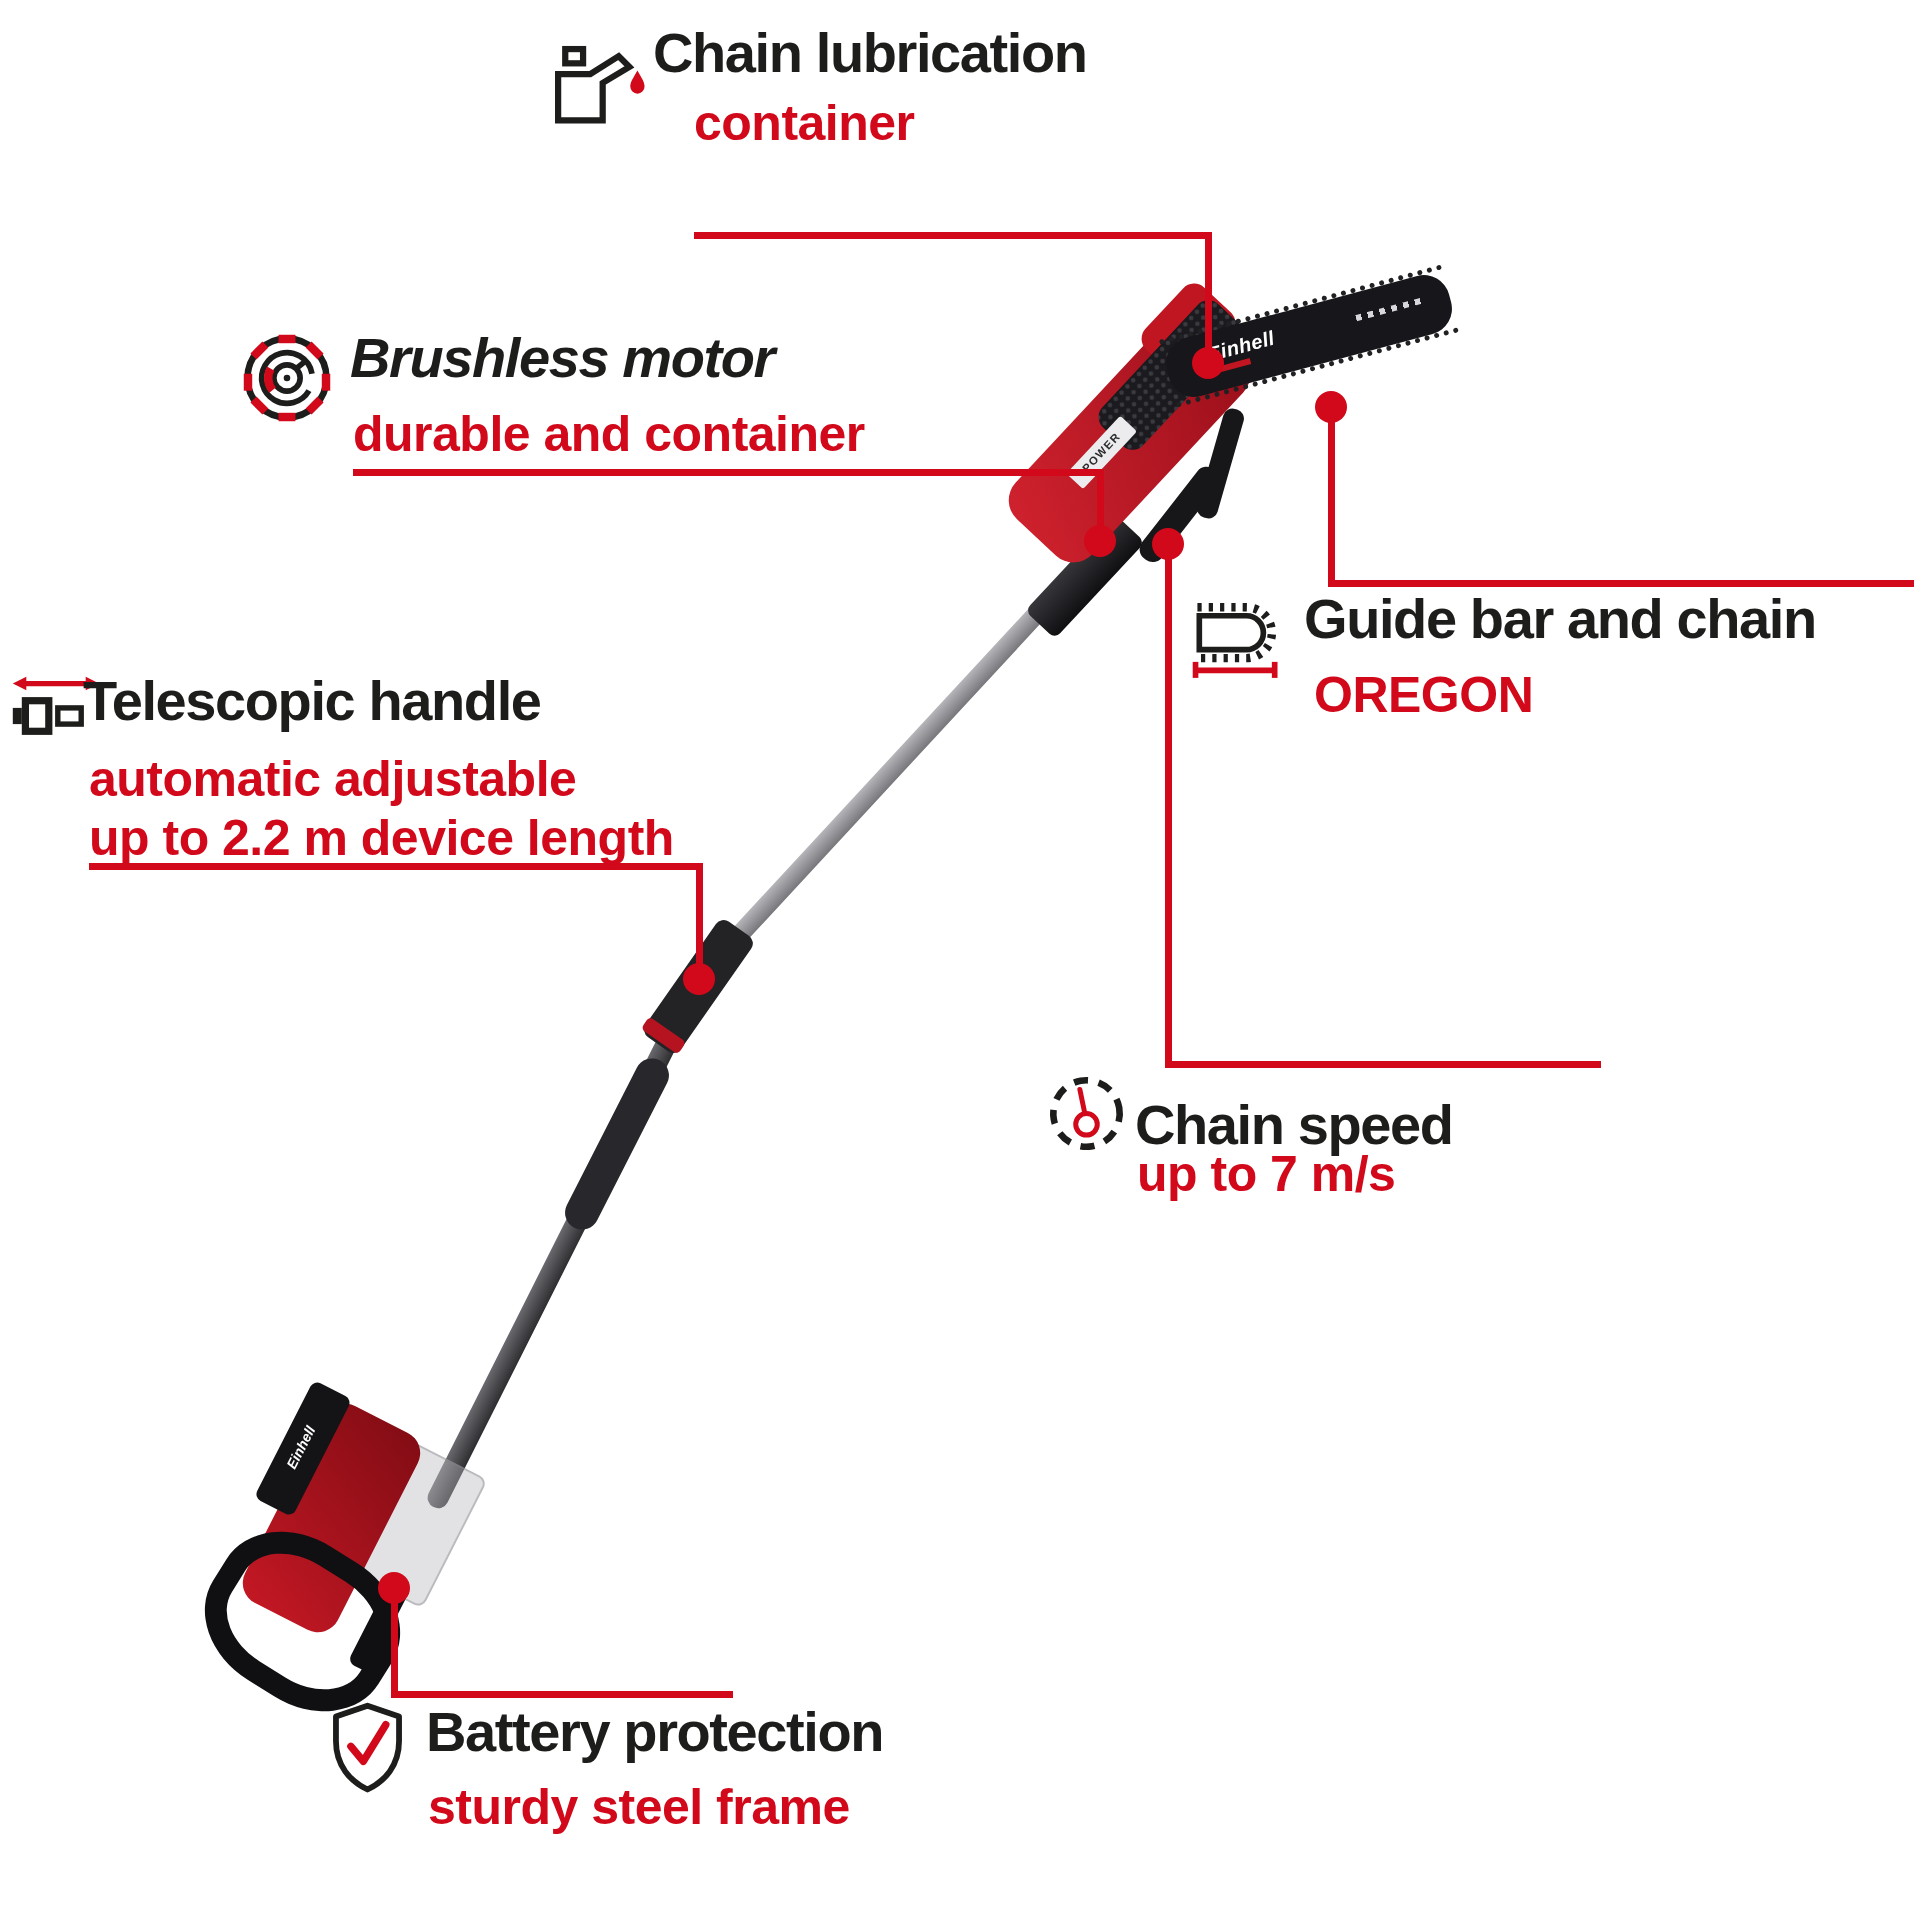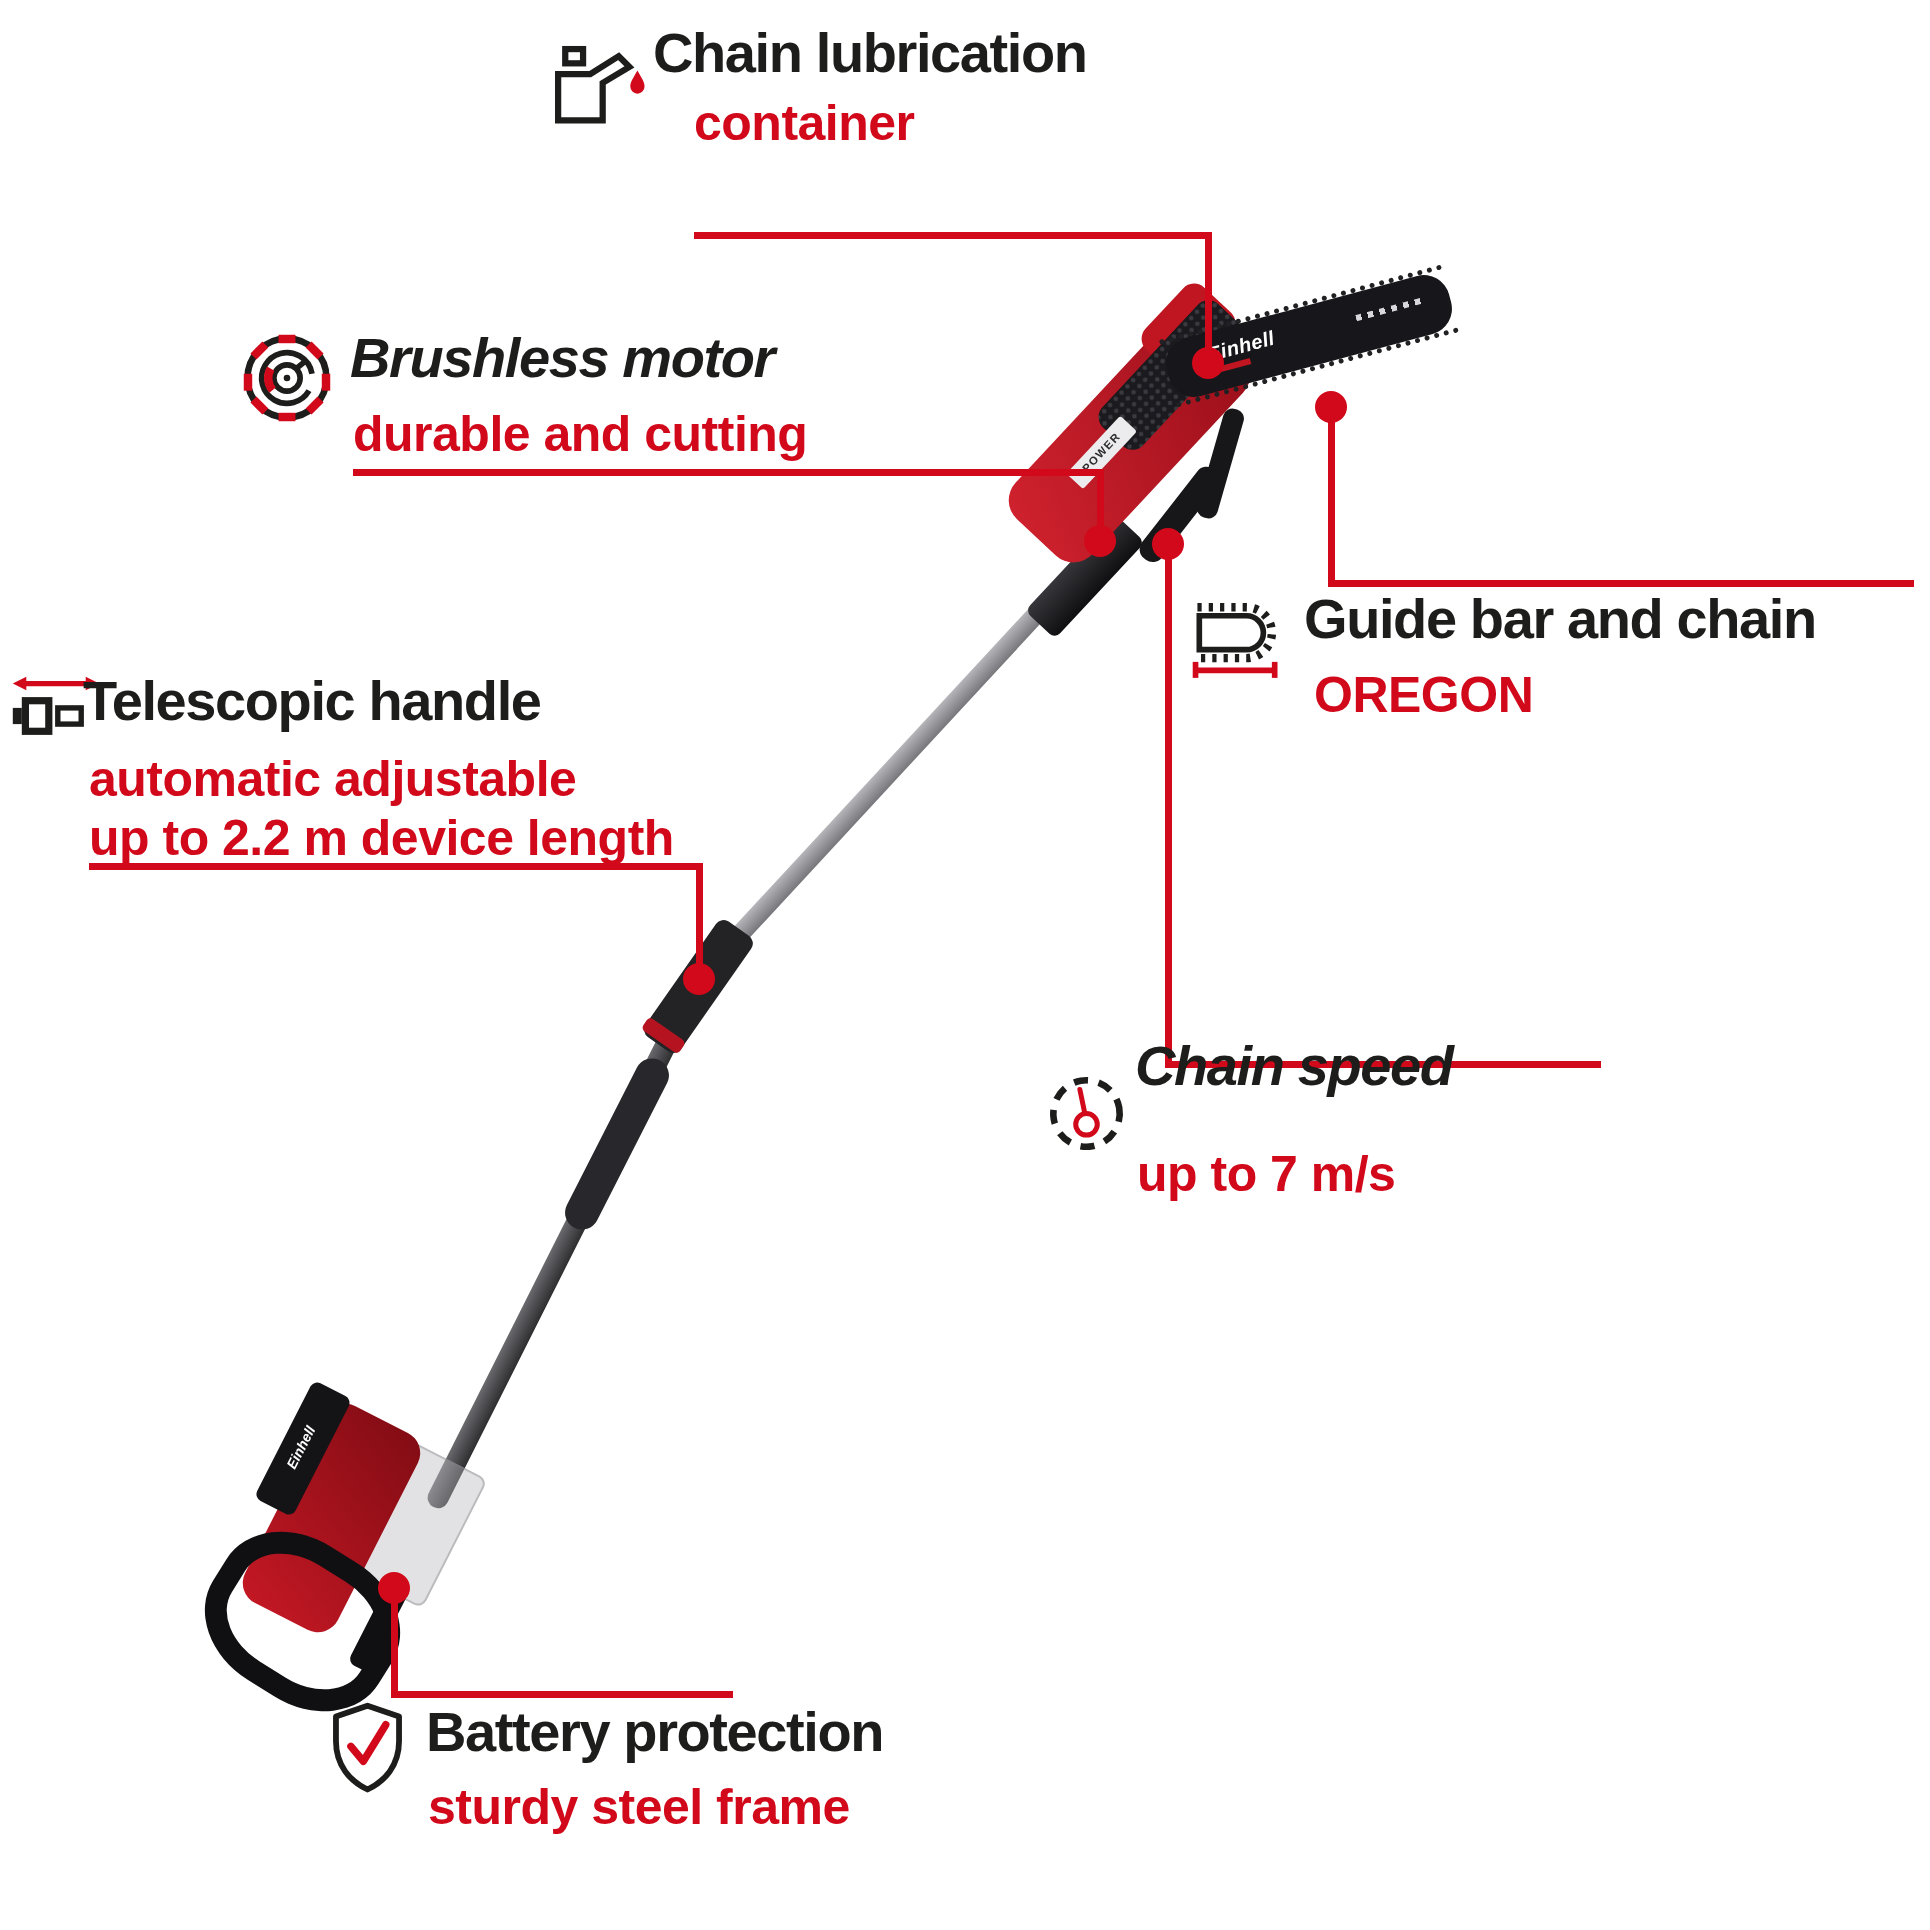--- a/index.html
+++ b/index.html
@@ -176,21 +176,21 @@
         </g>
         <circle cx="50" cy="50" r="27" fill="none" stroke="#1d1d1b" stroke-width="6" stroke-dasharray="150 20" transform="rotate(30 50 50)"></circle>
         <circle cx="50" cy="50" r="14" fill="none" stroke="#1d1d1b" stroke-width="6"></circle>
         <circle cx="50" cy="50" r="3.5" fill="#1d1d1b"></circle>
         <line x1="61" y1="39" x2="71" y2="31" stroke="#1d1d1b" stroke-width="6"></line>
         <path d="M34.7 62.9 A20 20 0 0 1 32.7 40" fill="none" stroke="#d2091b" stroke-width="9"></path>
       </svg>
     </span>
     <div class="f-title" style="left:350px;top:330px;font-style:italic;">Brushless motor</div>
     <div class="f-desc" style="left:353px;top:405px;">
-      <div>durable and cutting</div>
+      <div>durable and container</div>
       <div></div>
     </div>
   </div>
 
   <div class="feature">
     <span class="icon" style="left:11.3px;top:674px;">
       <svg width="90" height="66" viewBox="0 0 100 72">
         <line x1="12" y1="10" x2="88" y2="10" stroke="#d2091b" stroke-width="6"></line>
         <path d="M2 10 L17 2.5 L17 17.5 Z" fill="#d2091b"></path>
         <path d="M98 10 L83 2.5 L83 17.5 Z" fill="#d2091b"></path>
@@ -223,21 +223,21 @@
   </div>
 
   <div class="feature">
     <span class="icon" style="left:1045px;top:1072px;">
       <svg width="83" height="83" viewBox="0 0 100 100">
         <circle cx="50" cy="50" r="40" fill="none" stroke="#1d1d1b" stroke-width="8" stroke-dasharray="17 13" transform="rotate(-10 50 50)"></circle>
         <circle cx="50" cy="63" r="13" fill="none" stroke="#d2091b" stroke-width="6"></circle>
         <line x1="48" y1="50" x2="42" y2="21" stroke="#d2091b" stroke-width="6" stroke-linecap="round"></line>
       </svg>
     </span>
-    <div class="f-title" style="left:1135px;top:1038px;font-style:italic;">Chain speed</div>
+    <div class="f-title" style="left:1135px;top:1097px;">Chain speed</div>
     <div class="f-desc" style="left:1137px;top:1145px;">
       <div>up to 7 m/s</div>
       <div></div>
     </div>
   </div>
 
   <div class="feature">
     <span class="icon" style="left:326px;top:1701px;">
       <svg width="83" height="94" viewBox="0 0 100 112">
         <path d="M50 5 L88 18 L88 48 C88 77 71 96 50 106 C29 96 12 77 12 48 L12 18 Z" fill="none" stroke="#1d1d1b" stroke-width="7" stroke-linejoin="round"></path>

